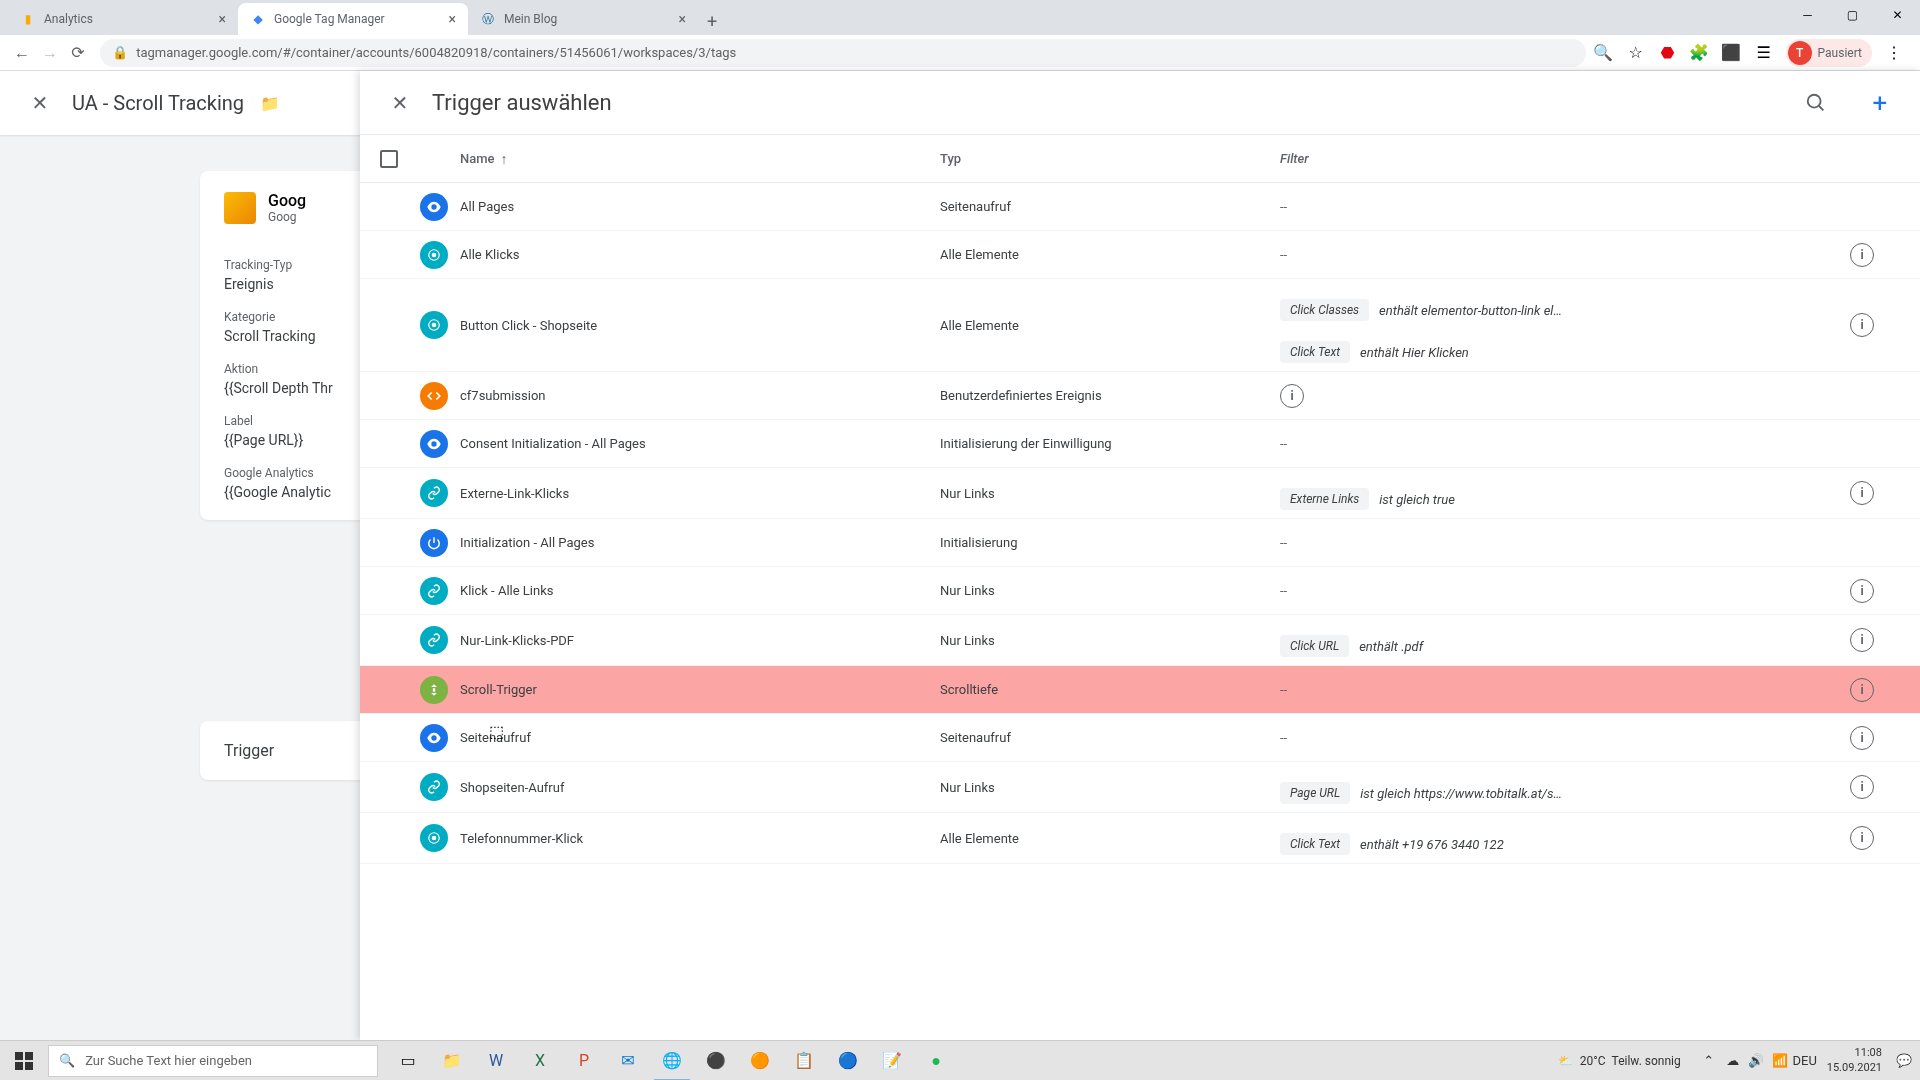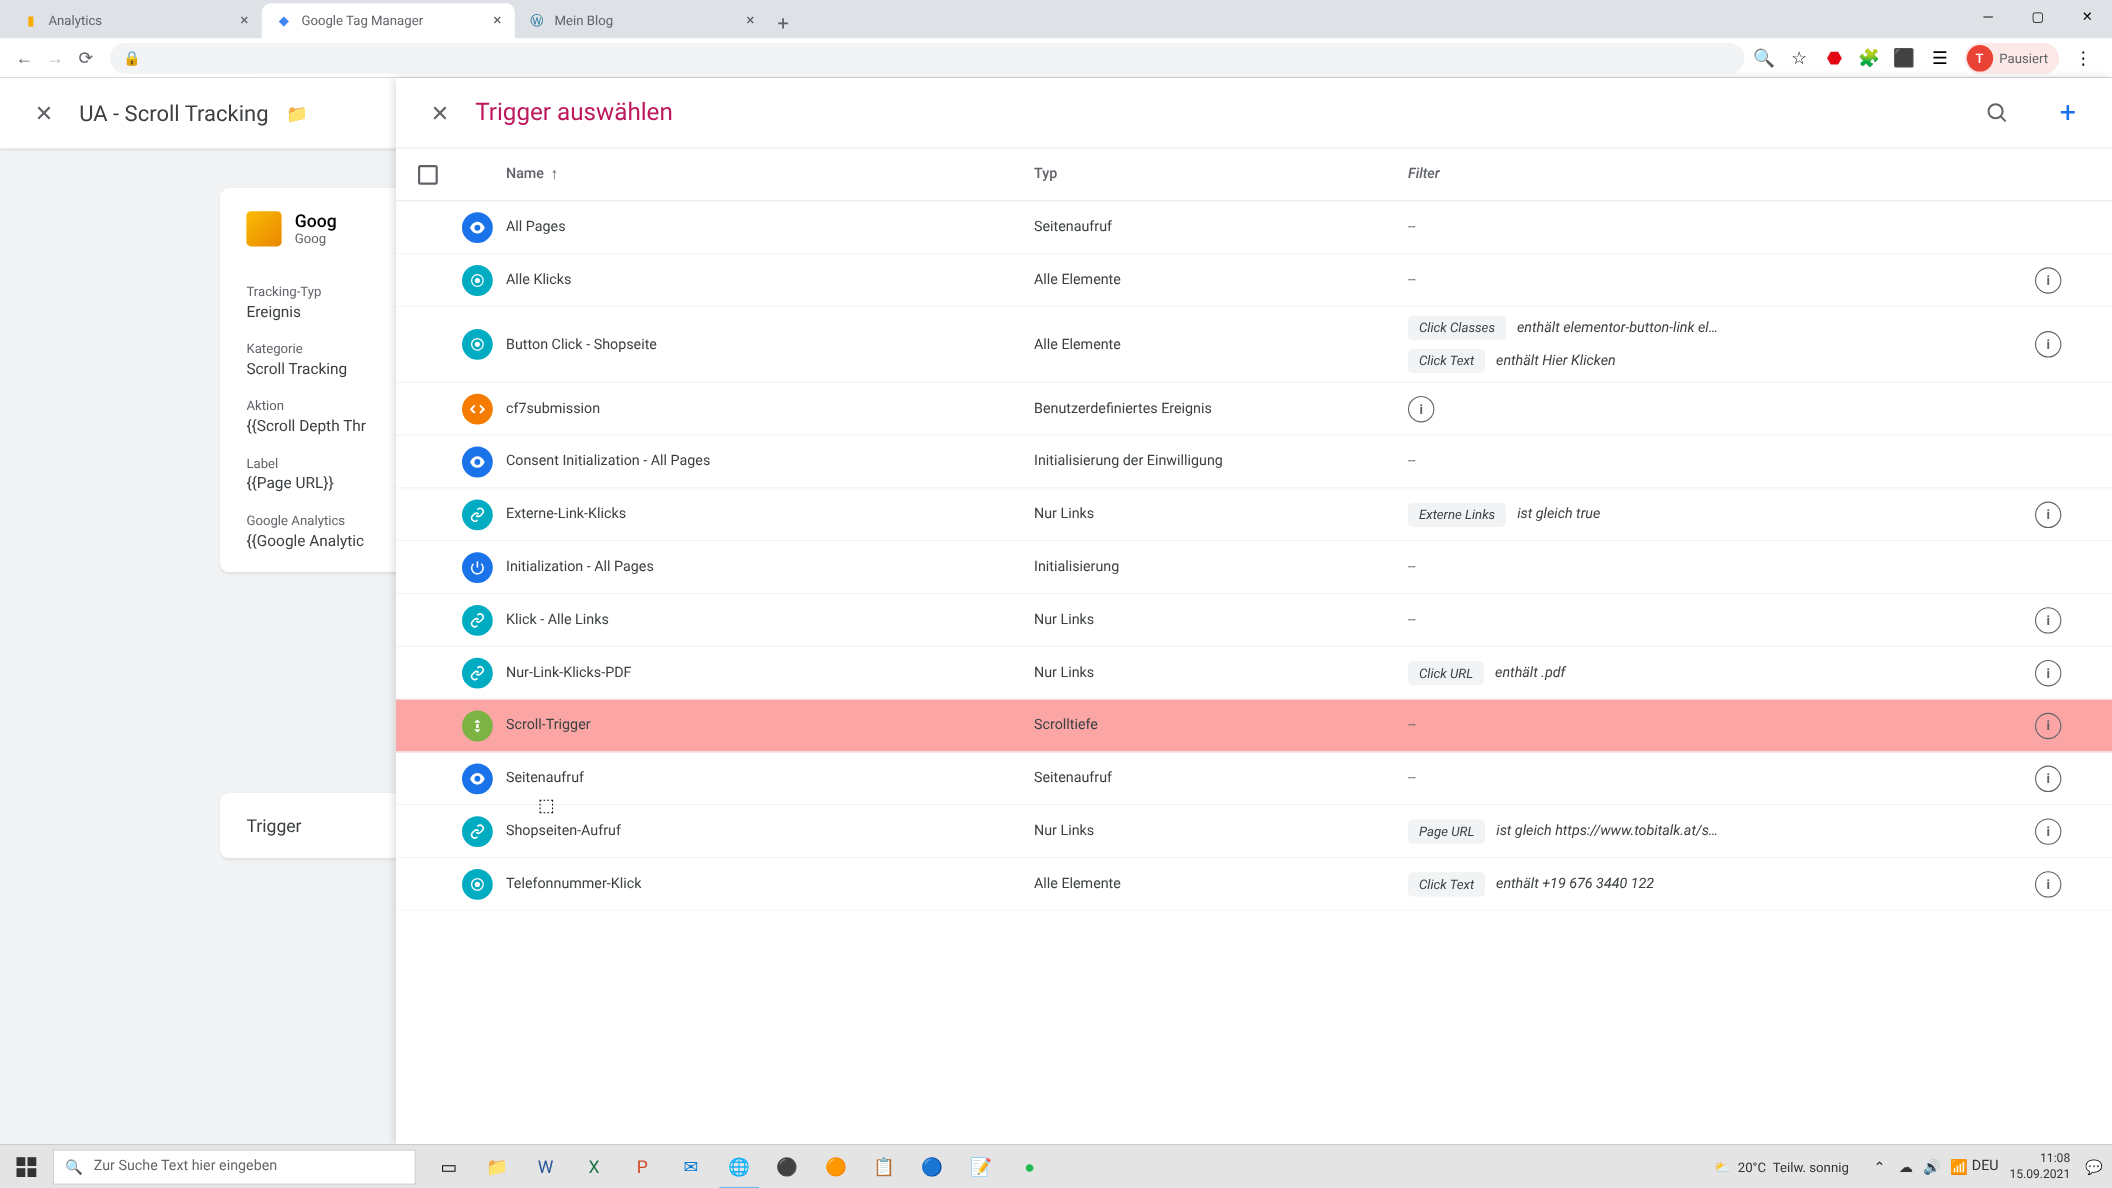--- a/index.html
+++ b/index.html
@@ -36,21 +36,21 @@
 .bg-tag-panel { position: absolute; left: 200px; top: 100px; width: 500px; }
 .bg-field-label { font-size: 12px; color: #5f6368; margin-top: 18px; }
 .bg-field-value { font-size: 14px; color: #3c4043; margin-top: 4px; }
 .ga-icon-row { display: flex; align-items: center; gap: 12px; padding-bottom: 16px; }
 .ga-icon { width: 32px; height: 32px; background: linear-gradient(135deg,#fbbc04,#ea8600); border-radius: 4px; }
 
 
 .trigger-panel { position: absolute; top: 0; bottom: 0; left: 360px; right: 0; background: #fff; box-shadow: -2px 0 8px rgba(0,0,0,0.15); display: flex; flex-direction: column; }
 .trigger-header { height: 64px; display: flex; align-items: center; padding: 0 20px; border-bottom: 1px solid #e8eaed; }
 .trigger-header .close-x { width: 40px; height: 40px; display: flex; align-items: center; justify-content: center; cursor: pointer; color: #5f6368; font-size: 20px; border-radius: 50%; }
-.trigger-title { font-size: 22px; color: #be185d; margin-left: 12px; font-weight: 400; }
+.trigger-title { font-size: 22px; color: #404040; margin-left: 12px; font-weight: 400; }
 .trigger-header-actions { margin-left: auto; display: flex; align-items: center; gap: 24px; }
 .header-icon-btn { width: 40px; height: 40px; display: flex; align-items: center; justify-content: center; color: #5f6368; cursor: pointer; border-radius: 50%; }
 .header-icon-btn.add { color: #1a73e8; font-size: 26px; }
 
 .table-header { display: flex; align-items: center; height: 48px; border-bottom: 1px solid #e8eaed; padding: 0 20px; font-size: 13px; color: #5f6368; font-weight: 500; }
 .col-check { width: 40px; display: flex; align-items: center; }
 .col-icon { width: 40px; }
 .col-name { flex: 0 0 480px; display: flex; align-items: center; gap: 6px; }
 .col-type { flex: 0 0 340px; }
 .col-filter { flex: 1; font-style: italic; }
@@ -61,21 +61,21 @@
 
 .trigger-rows { overflow-y: auto; }
 .trigger-row { display: flex; align-items: center; min-height: 48px; padding: 8px 20px; border-bottom: 1px solid #f1f3f4; cursor: pointer; font-size: 13px; color: #3c4043; }
 .trigger-row.hovered { background: #fca5a5; }
 .trigger-icon { width: 28px; height: 28px; border-radius: 50%; display: flex; align-items: center; justify-content: center; color: white; font-size: 14px; }
 .ic-blue { background: #1a73e8; }
 .ic-teal { background: #00acc1; }
 .ic-orange { background: #f57c00; }
 .ic-green { background: #7cb342; }
 .filter-chips { display: flex; flex-direction: column; gap: 8px; }
-.chip-row { display: flex; align-items: center; gap: 10px; }
+.chip-row { display: flex; align-items: center; gap: 10px; margin-top: 12px; }
 .chip { background: #f1f3f4; padding: 4px 10px; border-radius: 4px; font-size: 12px; color: #3c4043; }
 .filter-text { font-size: 13px; color: #3c4043; }
 .info-btn { width: 24px; height: 24px; border: 1.5px solid #5f6368; border-radius: 50%; display: flex; align-items: center; justify-content: center; color: #5f6368; font-size: 12px; font-weight: bold; cursor: pointer; }
 .no-filter { color: #5f6368; }
 
 
 .taskbar { position: absolute; bottom: 0; left: 0; right: 0; height: 40px; background: #e4e4e4; display: flex; align-items: center; border-top: 1px solid #ccc; }
 .start-btn { width: 48px; height: 40px; display: flex; align-items: center; justify-content: center; cursor: pointer; }
 .win-logo { width: 18px; height: 18px; display: grid; grid-template-columns: 1fr 1fr; grid-template-rows: 1fr 1fr; gap: 2px; }
 .win-logo span { background: #333; }
@@ -118,20 +118,21 @@
     <div class="win-btn close">✕</div>
   </div>
 </div>
 
 <div class="address-bar">
   <div class="nav-btn">←</div>
   <div class="nav-btn disabled">→</div>
   <div class="nav-btn">⟳</div>
   <div class="url-bar">
     <span class="lock">🔒</span>
+    <span>tagmanager.google.com/#/container/accounts/6004820918/containers/51456061/workspaces/3/tags</span>
   </div>
   <div class="ext-icons">
     <div class="ext-icon">🔍</div>
     <div class="ext-icon">☆</div>
     <div class="ext-icon" style="color:#e30613">⬣</div>
     <div class="ext-icon">🧩</div>
     <div class="ext-icon">⬛</div>
     <div class="ext-icon">☰</div>
     <div class="profile-pill">
       <div class="profile-avatar">T</div>

